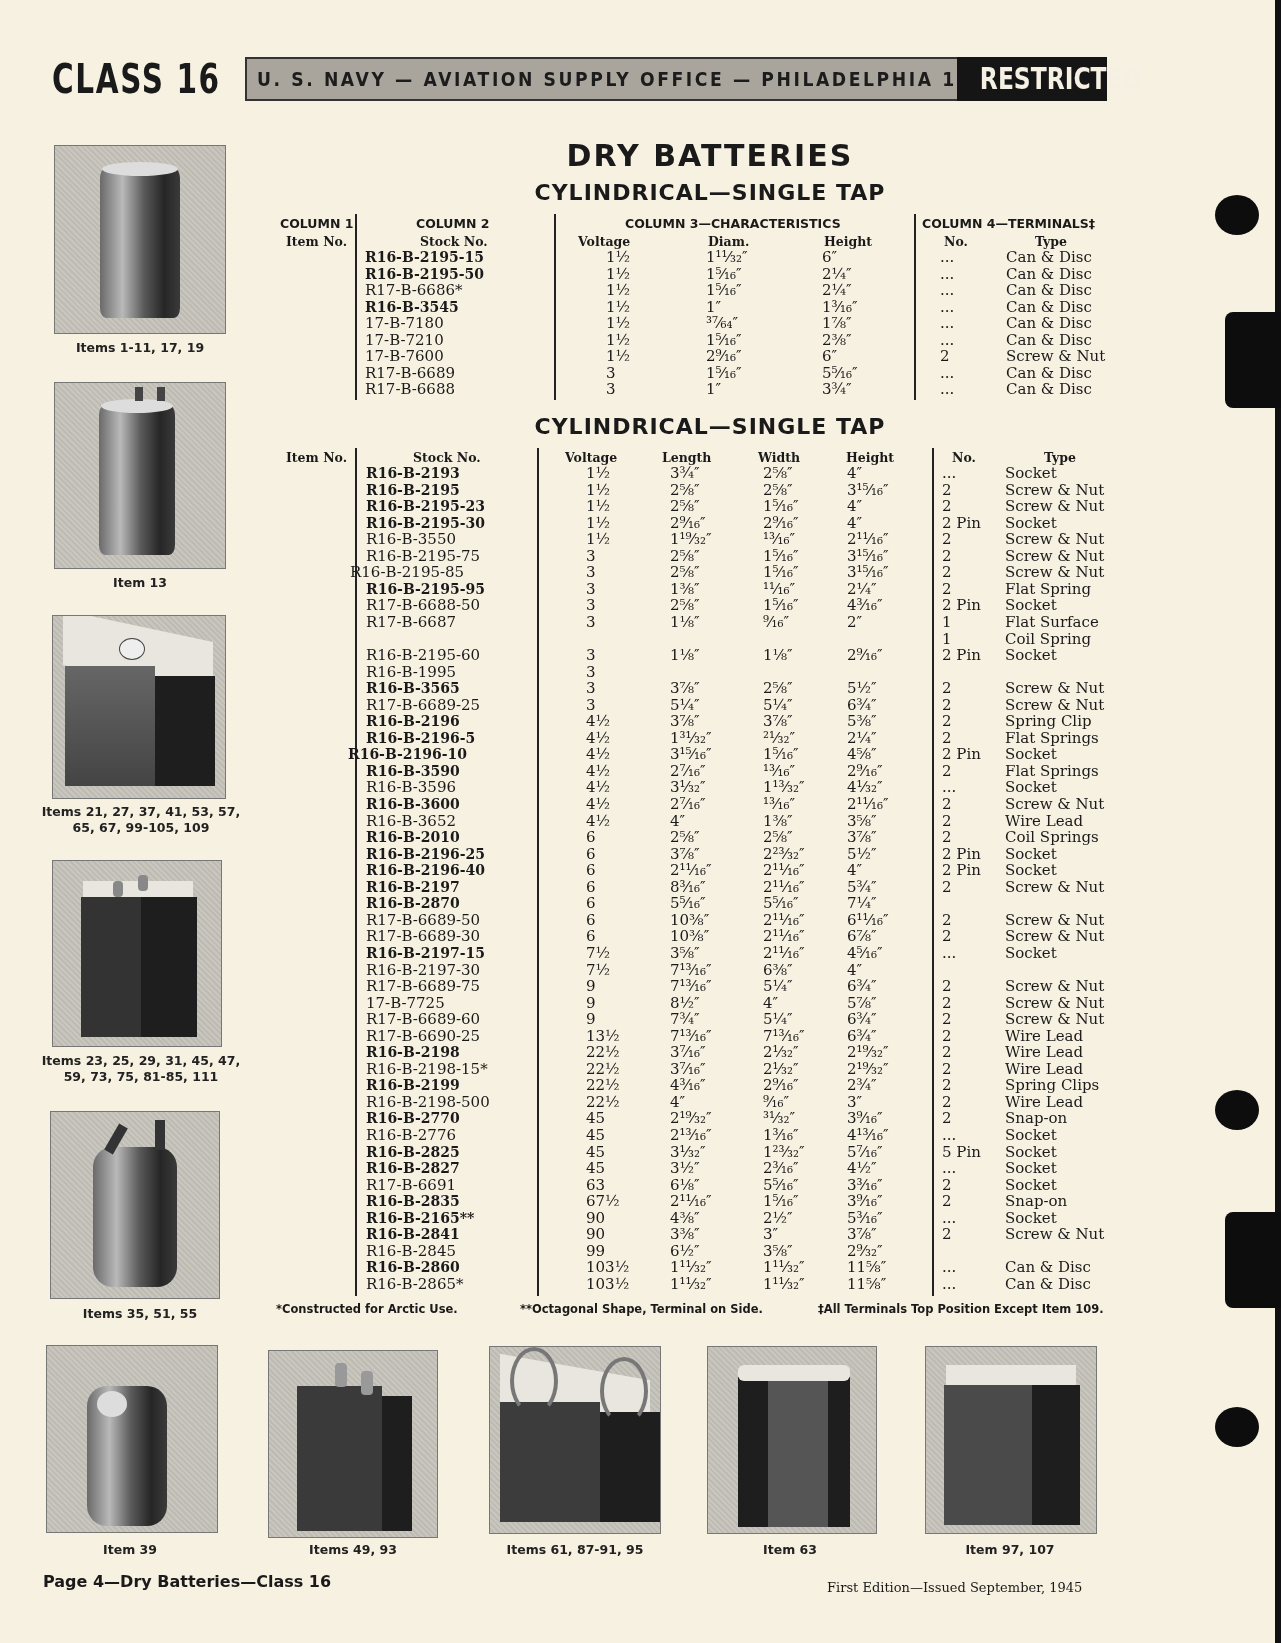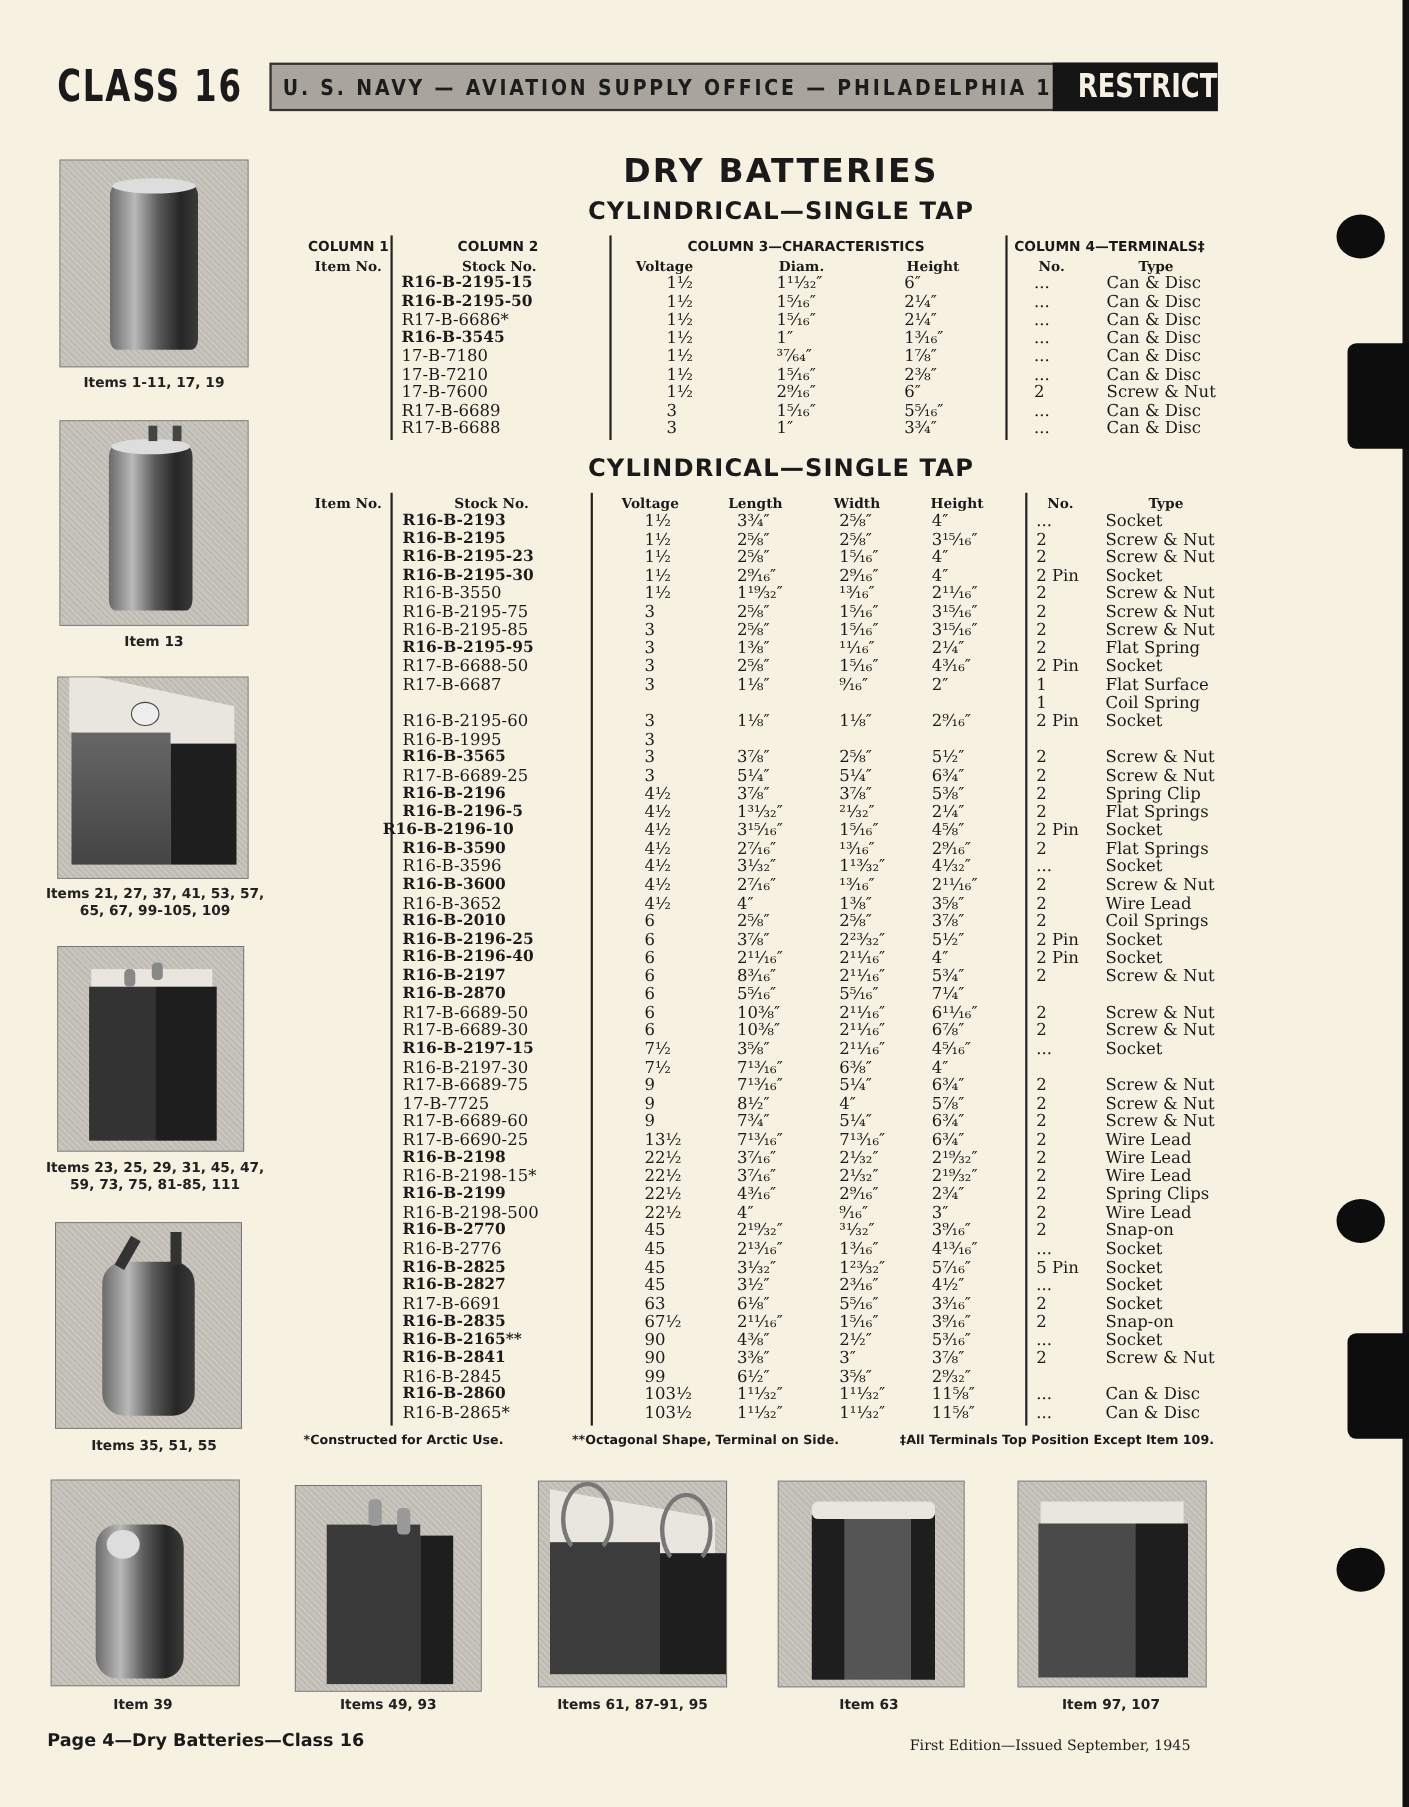--- a/index.html
+++ b/index.html
@@ -301,21 +301,21 @@
       <div class="row" style="top: 547.75px; left: 0px;">
         <span class="c" style="left: 366px;">R16-B-2195-75</span>
         <span class="c" style="left: 586px;">3</span>
         <span class="c" style="left: 670px;">2⅝″</span>
         <span class="c" style="left: 763px;">1⁵⁄₁₆″</span>
         <span class="c" style="left: 847px;">3¹⁵⁄₁₆″</span>
         <span class="c" style="left: 942px;">2</span>
         <span class="c" style="left: 1005px;">Screw &amp; Nut</span>
       </div>
       <div class="row" style="top: 564.3px; left: 0px;">
-        <span class="c" style="left: 366px;">R16-B-2195-85</span>
+        <span class="c" style="left: 350px;">R16-B-2195-85</span>
         <span class="c" style="left: 586px;">3</span>
         <span class="c" style="left: 670px;">2⅝″</span>
         <span class="c" style="left: 763px;">1⁵⁄₁₆″</span>
         <span class="c" style="left: 847px;">3¹⁵⁄₁₆″</span>
         <span class="c" style="left: 942px;">2</span>
         <span class="c" style="left: 1005px;">Screw &amp; Nut</span>
       </div>
       <div class="row" style="top: 580.85px; left: 0px;">
         <span class="c bold" style="left: 366px;">R16-B-2195-95</span>
         <span class="c" style="left: 586px;">3</span>

